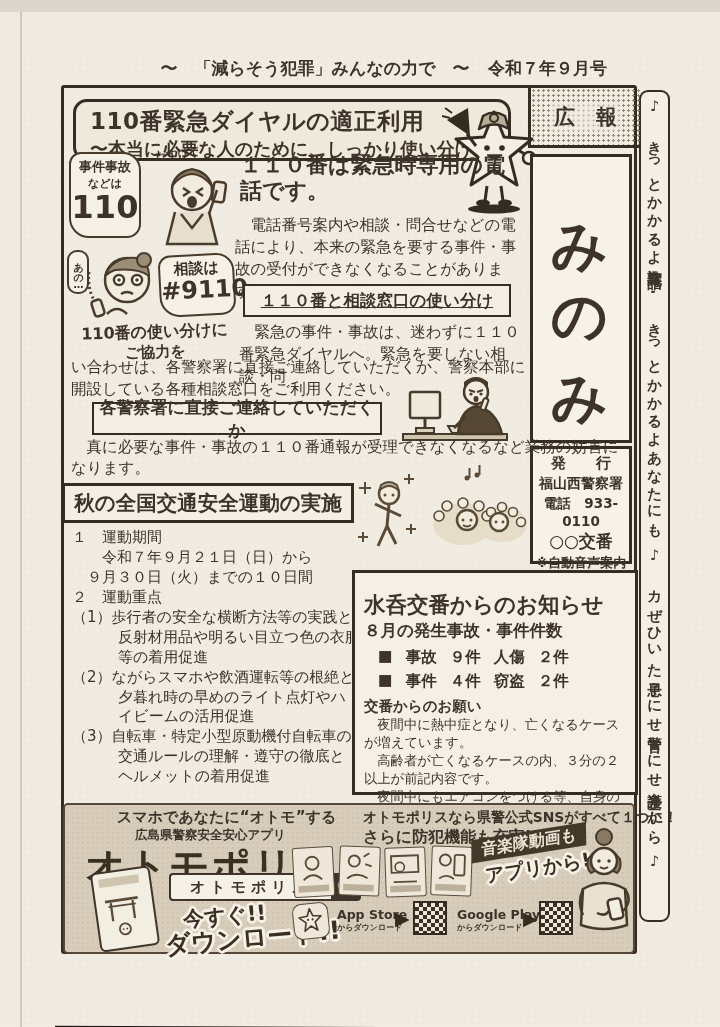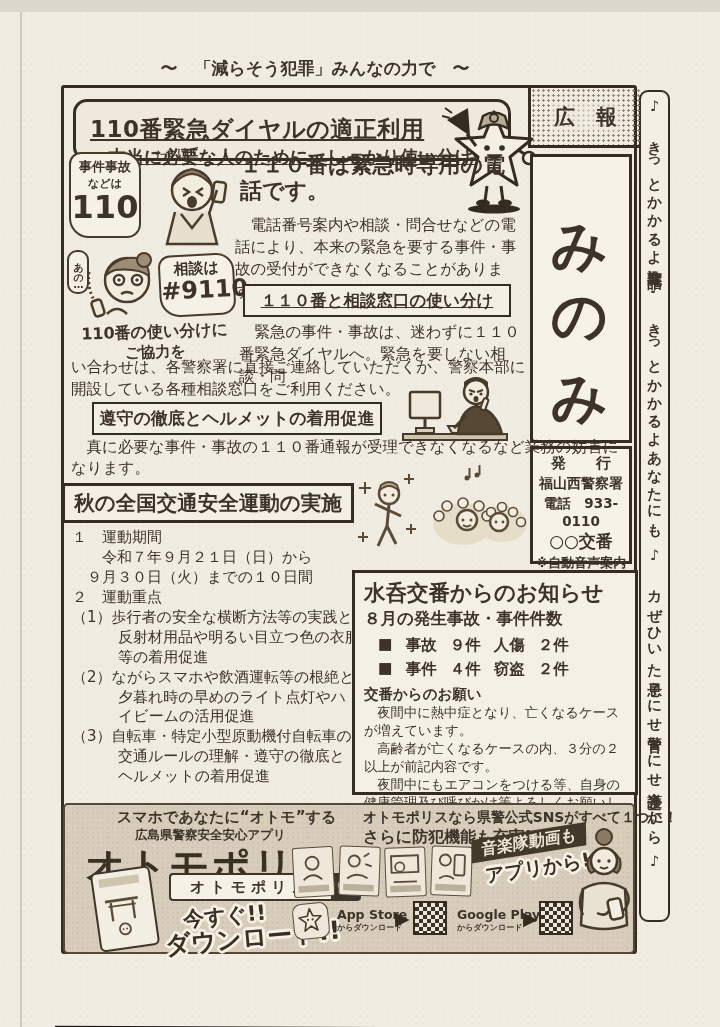--- a/index.html
+++ b/index.html
@@ -23,28 +23,29 @@
 </style>
 </head>
 <body>
 
 <div class="page">
 
   <div class="abs" style="left:20px;top:0;width:2px;height:1027px;background:rgba(120,108,90,.28);"></div>
   <div class="abs" style="left:55px;top:1015px;width:662px;height:5px;background:#1d1811;transform:rotate(.2deg);"></div>
 
   <div class="abs b jp" style="left:150px;top:45px;width:330px;font-size:17px;text-align:center;">〜　「減らそう犯罪」みんなの力で　〜</div>
+  <div class="abs b jp" style="left:488px;top:45px;width:140px;font-size:17px;">令和７年９月号</div>
 
   <div class="abs" style="left:639px;top:78px;width:31px;height:832px;border:2.5px solid #362d22;border-radius:9px;background:#f3efe5;">
     <div class="vtext b" style="margin:6px auto 0;font-size:14.5px;letter-spacing:1.5px;line-height:1;height:820px;">♪　きっとかかるよ詐欺電話　♪　きっとかかるよあなたにも　♪　カぜひいた息子　にせ警官　にせ弁護士　から　♪</div>
   </div>
 
   <div class="abs frame" style="left:61px;top:73px;width:576px;height:869px;">
 
-    <div class="abs" style="left:9px;top:11px;width:438px;height:62px;border:3px solid #362d22;border-radius:14px;background:#efe9db;padding:12px 0 0 14px;text-decoration:underline;">
+    <div class="abs" style="left:9px;top:11px;width:438px;height:62px;border:3px solid #362d22;border-radius:14px;background:#efe9db;padding:4px 0 0 14px;">
       <div class="xb" style="font-size:23px;letter-spacing:.5px;">110番緊急ダイヤルの適正利用</div>
       <div class="xb" style="font-size:18px;">〜本当に必要な人のために、しっかり使い分け〜</div>
     </div>
 
     <div class="abs" style="left:378px;top:10px;width:100px;height:118px;">
       <svg viewBox="0 0 100 118" width="100" height="118">
         <ellipse cx="52" cy="111" rx="26" ry="4.5" fill="#352c21"></ellipse>
         <line x1="45" y1="88" x2="43" y2="103" stroke="#352c21" stroke-width="3"></line>
         <line x1="59" y1="88" x2="61" y2="103" stroke="#352c21" stroke-width="3"></line>
         <ellipse cx="41" cy="105" rx="7" ry="3.5" fill="#352c21"></ellipse>
@@ -130,21 +131,21 @@
     </div>
 
     <div class="abs xb jp" style="left:176px;top:64px;width:282px;font-size:22px;line-height:1.2;">１１０番は緊急時専用の電話です。</div>
     <div class="abs jp" style="left:171px;top:126px;width:294px;font-size:15.5px;line-height:1.42;">　電話番号案内や相談・問合せなどの電話により、本来の緊急を要する事件・事故の受付ができなくなることがあります。</div>
     <div class="abs labelbox center b" style="left:179px;top:196px;width:268px;height:33px;">
       <span style="font-size:16.5px;text-decoration:underline;">１１０番と相談窓口の使い分け</span>
     </div>
     <div class="abs jp" style="left:175px;top:233px;width:284px;font-size:15.5px;line-height:1.42;">　緊急の事件・事故は、迷わずに１１０番緊急ダイヤルへ。緊急を要しない相談・問</div>
     <div class="abs jp" style="left:7px;top:268px;width:458px;font-size:15.5px;line-height:1.42;">い合わせは、各警察署に直接ご連絡していただくか、警察本部に開設している各種相談窓口をご利用ください。</div>
     <div class="abs labelbox center b" style="left:28px;top:314px;width:290px;height:33px;">
-      <span style="font-size:17px;">遵守の徹底とヘルメットの着用促進</span>
+      <span style="font-size:17px;">各警察署に直接ご連絡していただくか</span>
     </div>
 
     <div class="abs" style="left:334px;top:280px;width:115px;height:88px;">
       <svg viewBox="0 0 115 88" width="115" height="88">
         <rect x="12" y="24" width="30" height="26" rx="2" fill="#efe9dc" stroke="#463a2b" stroke-width="2.5"></rect>
         <line x1="27" y1="50" x2="27" y2="60" stroke="#463a2b" stroke-width="3"></line>
         <rect x="18" y="60" width="18" height="5" fill="#d8cfbd" stroke="#463a2b" stroke-width="2"></rect>
         <rect x="5" y="66" width="104" height="6" fill="#cfc4ae" stroke="#463a2b" stroke-width="2"></rect>
         <polygon points="50,58 86,58 92,65 54,65" fill="#e5ddcb" stroke="#463a2b" stroke-width="2"></polygon>
         <circle cx="78" cy="24" r="12" fill="#f2ecdf" stroke="#463a2b" stroke-width="2.5"></circle>
@@ -216,21 +217,21 @@
         <span>（1）</span><span>歩行者の安全な横断方法等の実践と反射材用品や明るい目立つ色の衣服等の着用促進</span>
       </div>
       <div class="traffic-point" style="padding-left:46px;text-indent:-46px;">
         <span>（2）</span><span>ながらスマホや飲酒運転等の根絶と夕暮れ時の早めのライト点灯やハイビームの活用促進</span>
       </div>
       <div class="traffic-point" style="padding-left:46px;text-indent:-46px;">
         <span>（3）</span><span>自転車・特定小型原動機付自転車の交通ルールの理解・遵守の徹底とヘルメットの着用促進</span>
       </div>
     </div>
 
-    <div class="abs" style="left:288px;top:482px;width:286px;height:225px;border:3px solid #362d22;background:#f5f0e5;padding:5px 9px;">
+    <div class="abs" style="left:288px;top:482px;width:286px;height:225px;border:3px solid #362d22;background:#f5f0e5;padding:17px 9px;">
       <div class="xb" style="font-size:21.5px;">水呑交番からのお知らせ</div>
       <div class="xb" style="font-size:16.5px;margin-top:1px;">８月の発生事故・事件件数</div>
       <div class="b" style="font-size:15.5px;margin:5px 0 0 14px;display:flex;gap:13px;">
         <span>■</span>
         <span>事故</span>
         <span>９件</span>
         <span>人傷</span>
         <span>２件</span>
       </div>
       <div class="b" style="font-size:15.5px;margin:3px 0 0 14px;display:flex;gap:13px;">

